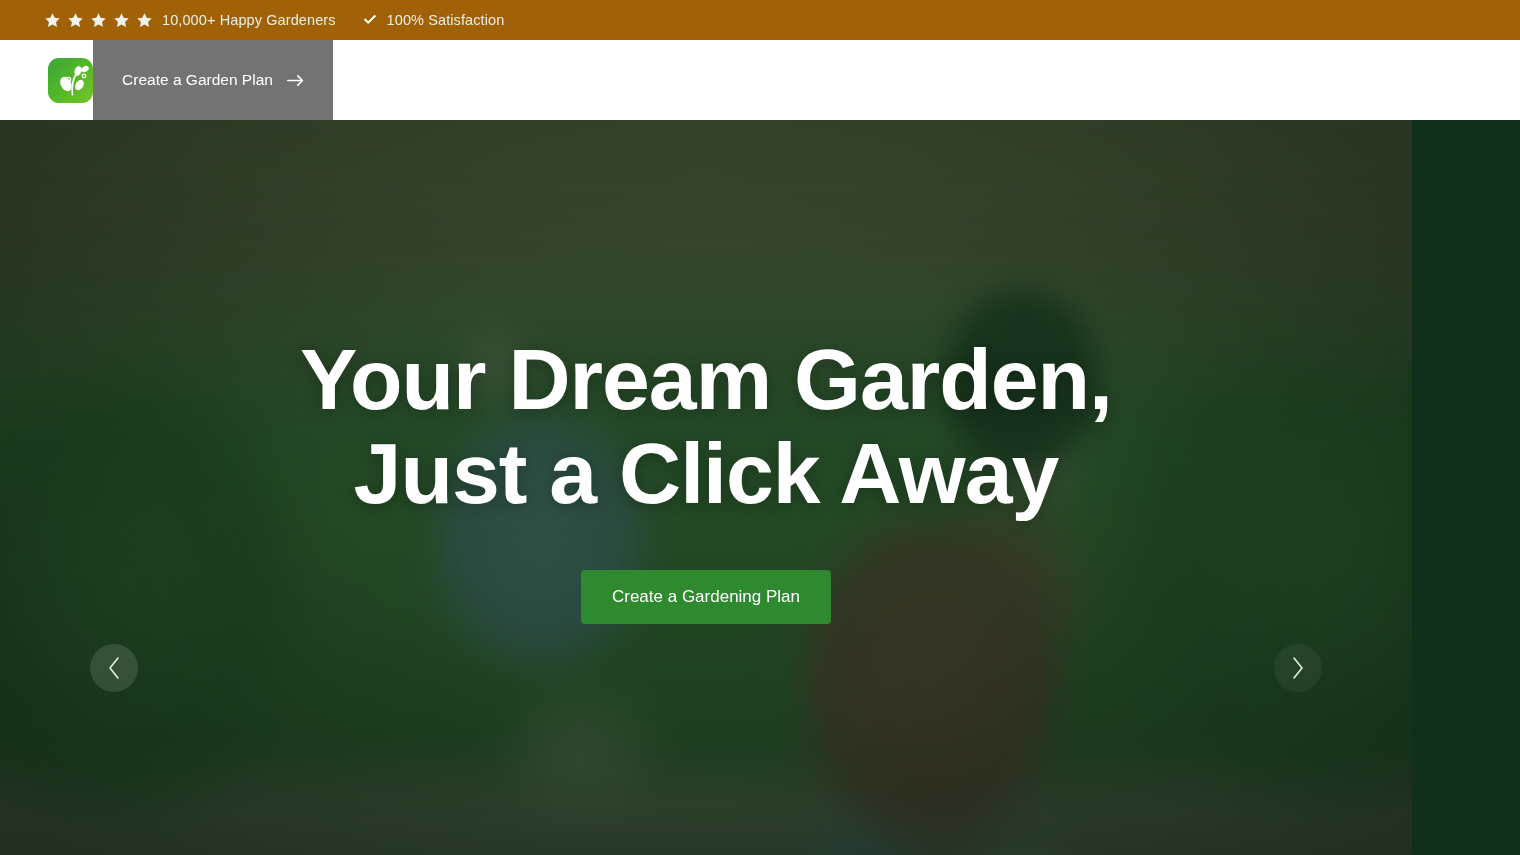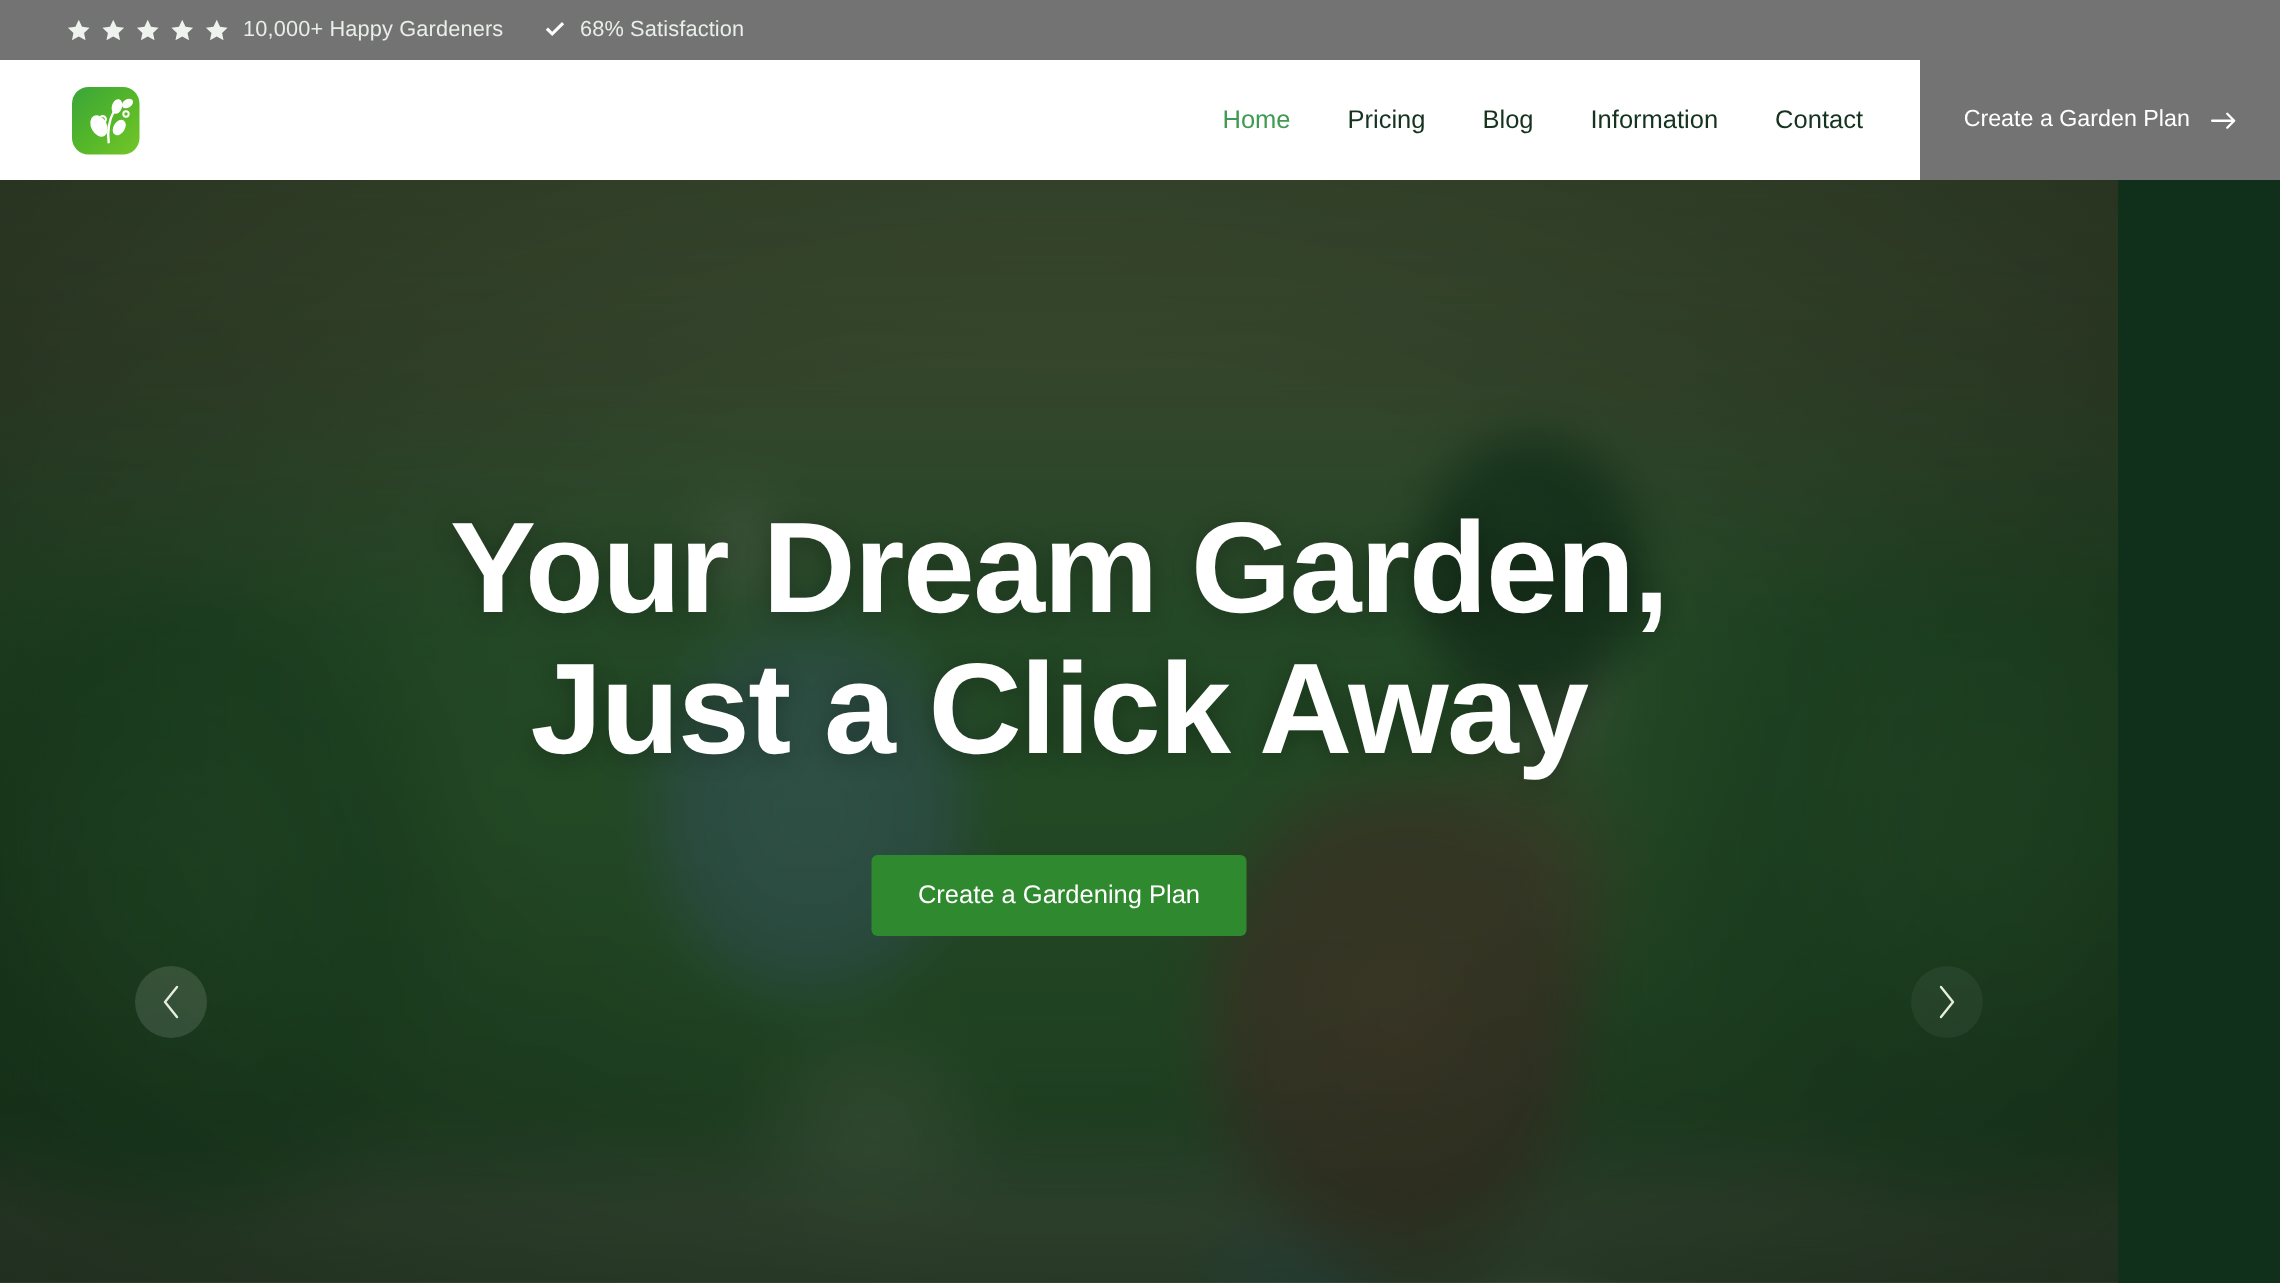--- a/index.html
+++ b/index.html
@@ -11,21 +11,21 @@
     background: #10301c;
     font-family: "Liberation Sans", sans-serif;
   }
 
   
   .topbar {
     position: absolute;
     top: 0; left: 0;
     width: 1520px;
     height: 40px;
-    background: #737373;
+    background: #a16207;
     display: flex;
     align-items: center;
     padding-left: 44px;
     gap: 26px;
   }
   .topbar-group {
     display: flex;
     align-items: center;
     gap: 9px;
     color: #e8eee8;
@@ -236,21 +236,21 @@
       <svg class="star" viewBox="0 0 24 24">
           <path d="M12 1.6l3.1 6.6 7.1.9-5.2 4.9 1.4 7-6.4-3.5-6.4 3.5 1.4-7L1.8 9.1l7.1-.9z"></path>
         </svg>
     </span>
     <span>10,000+ Happy Gardeners</span>
   </div>
   <div class="topbar-group">
     <svg class="check-icon" viewBox="0 0 24 24">
         <path d="M9.2 18.1L2.8 11.7l2.2-2.2 4.2 4.2L19 4l2.2 2.2z"></path>
       </svg>
-    <span>68% Satisfaction</span>
+    <span>100% Satisfaction</span>
   </div>
 </div>
 
 <div class="header">
   <div class="brand">
     <span class="logo-mark">
       <svg viewBox="0 0 45 45">
         <g fill="#ffffff">
           <path d="M24.5 37.5c-1-7.5 0-15 3.5-21.5" fill="none" stroke="#ffffff" stroke-width="1.6"></path>
           <path d="M28 16.5c2.5-3 4.5-4.5 7.5-5" fill="none" stroke="#ffffff" stroke-width="1.4"></path>
@@ -258,27 +258,20 @@
           <ellipse cx="31.5" cy="27" rx="3.8" ry="5.6" transform="rotate(32 31.5 27)"></ellipse>
           <ellipse cx="30" cy="13" rx="3.4" ry="5" transform="rotate(18 30 13)"></ellipse>
           <ellipse cx="37" cy="11" rx="2.8" ry="4" transform="rotate(58 37 11)"></ellipse>
           <circle cx="20.5" cy="21.5" r="2.1" fill="none" stroke="#ffffff" stroke-width="1.4"></circle>
           <circle cx="36" cy="18" r="1.8" fill="none" stroke="#ffffff" stroke-width="1.3"></circle>
         </g>
       </svg>
     </span>
   </div>
 
-  <nav class="nav">
-    <a class="nav-item active" href="#">Home</a>
-    <a class="nav-item" href="#">Pricing</a>
-    <a class="nav-item" href="#">Blog</a>
-    <a class="nav-item" href="#">Information</a>
-    <a class="nav-item" href="#">Contact</a>
-  </nav>
 
   <div class="header-cta">
     <span>Create a Garden Plan</span>
     <svg class="arrow-icon" viewBox="0 0 22 16">
       <path d="M1 8h19M14 2l6 6-6 6" stroke-linecap="round" stroke-linejoin="round"></path>
     </svg>
   </div>
 </div>
 
 <div class="hero">

